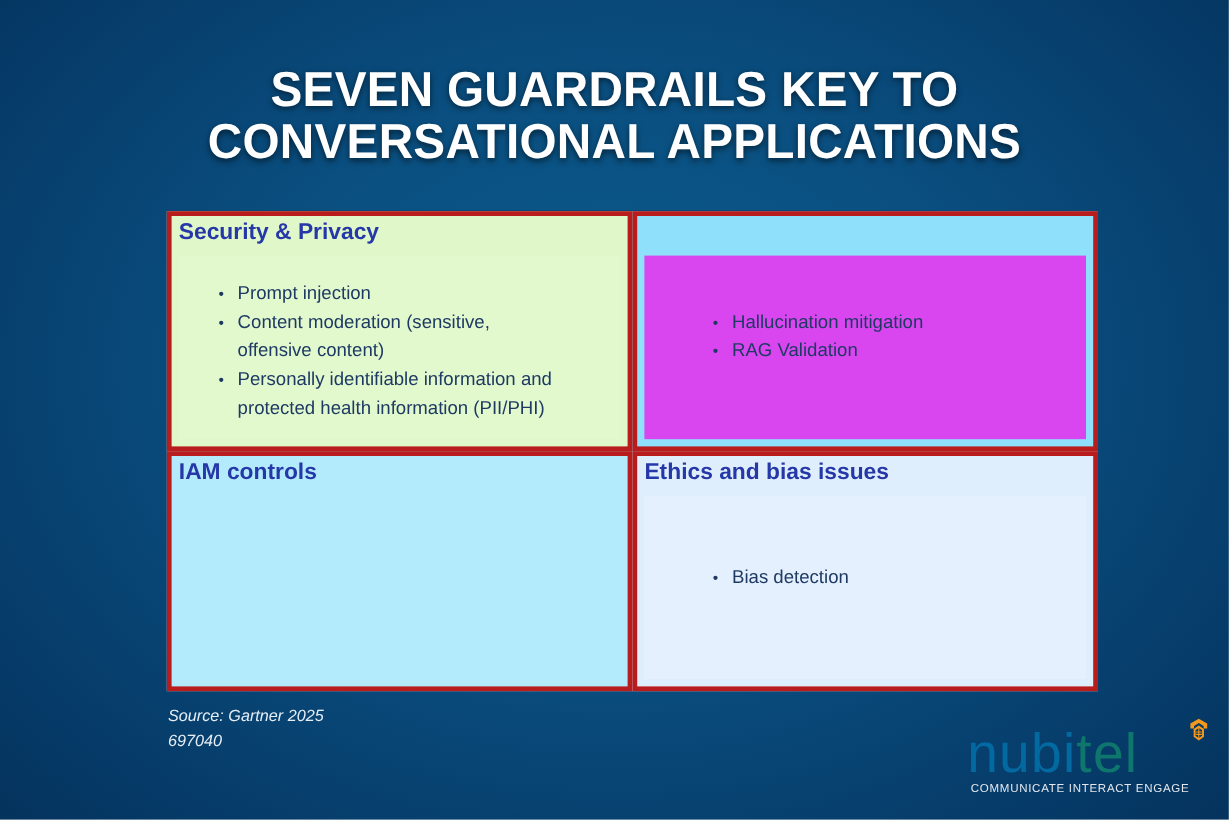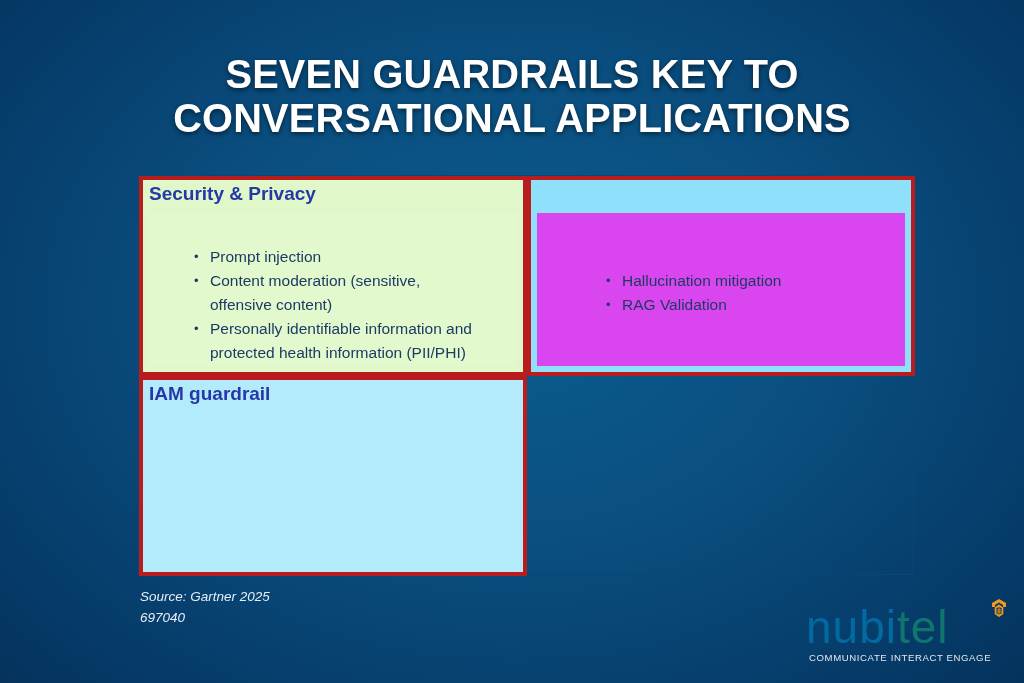--- a/index.html
+++ b/index.html
@@ -30,21 +30,21 @@
     position:absolute; left:6px; right:6px; top:33px; bottom:6px;
   }
   .c1 { background:#dff7c9; }
   .c1 .body { background:#e2f9ce; }
   .c2 { background:#8fe0fb; }
   .c2 .body { background:#d946ef; }
   .c3 { background:#b4ebfc; }
   .c3 .body { background:#c0effd; }
   .c4 { background:#dfeefc; }
   .c4 .body { background:#e4f0fd; }
-  ul { margin:12px; padding:0; list-style:none; position:absolute; }
+  ul { margin:0; padding:0; list-style:none; position:absolute; }
   li {
     position:relative; padding-left:16px; color:#1e3a63;
     font-size:15.5px; line-height:24px;
   }
   li::before {
     content:"•"; position:absolute; left:0; top:0; font-size:13px;
   }
   .c1 ul { left:33px; top:20px; }
   .c2 ul { left:57px; top:44px; }
   .c3 ul { left:33px; top:57px; width:320px; }
@@ -87,21 +87,29 @@
   </div>
   <div class="cell c2">
     <div class="body">
       <ul>
         <li>Hallucination mitigation</li>
         <li>RAG Validation</li>
       </ul>
     </div>
   </div>
   <div class="cell c3">
-    <div class="hdr">IAM guardrail</div>
+    <div class="hdr">IAM controls</div>
+  </div>
+  <div class="cell c4">
+    <div class="hdr">Ethics and bias issues</div>
+    <div class="body">
+      <ul>
+        <li>Bias detection</li>
+      </ul>
+    </div>
   </div>
 </div>
 
 <div class="source">
   <div>Source: Gartner 2025</div>
   <div>697040</div>
 </div>
 
 <div class="logo">
   <div class="word"><span class="w1">nubi</span><span class="w2">tel</span></div>

